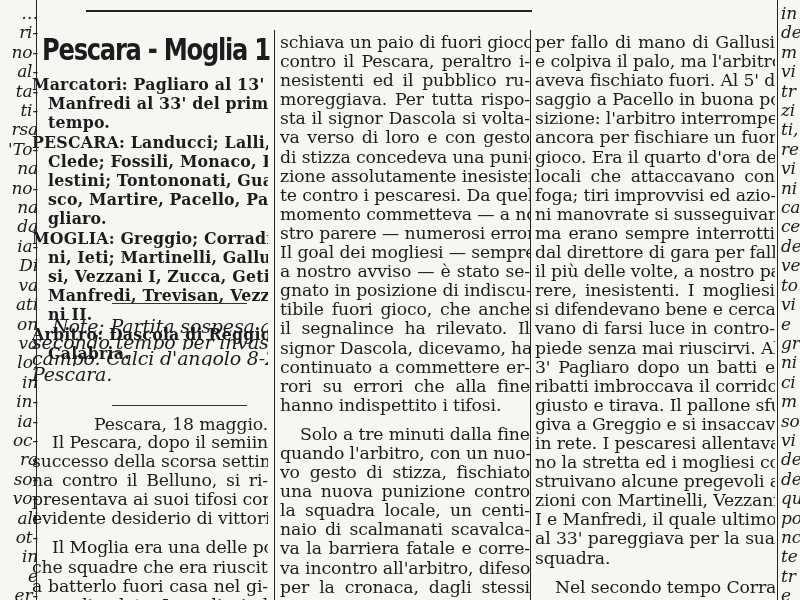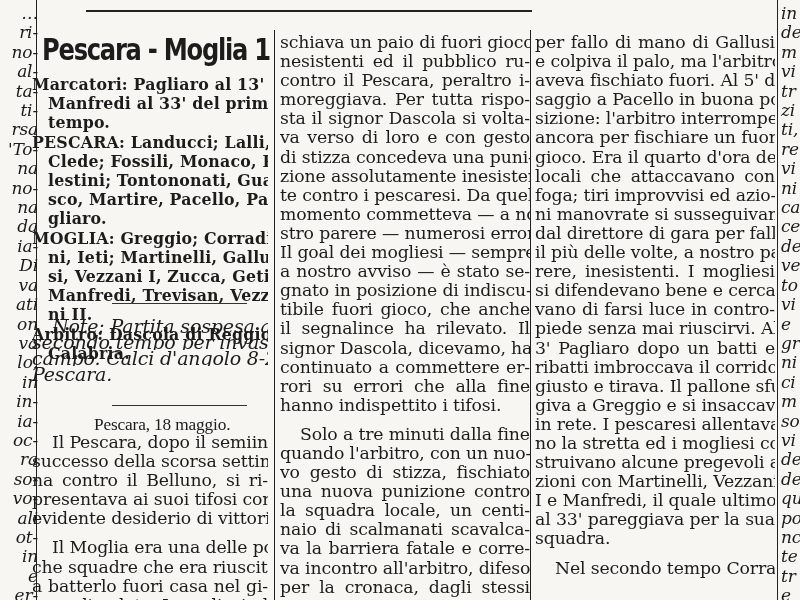--- a/index.html
+++ b/index.html
@@ -103,21 +103,21 @@
       <div class="line indent ">Calabria.</div>
     </div>
   <div class="short-rule" style="top:303px;left:82px;width:135px;"></div>
   <div class="note" id="note">
       <div class="line ital just para-indent">Note: Partita sospesa al 43' del</div>
       <div class="line ital just">secondo tempo per invasione di</div>
       <div class="line ital just">campo. Calci d'angolo 8-2 per il</div>
       <div class="line ital ">Pescara.</div>
     </div>
   <div class="short-rule" style="top:405px;left:82px;width:135px;"></div>
-  <div class="dateline line" style="padding-left:62px;font-family:Liberation Serif, serif;">
+  <div class="dateline line" style="padding-left:62px;">
     <span>Pescara, 18 maggio.</span>
   </div>
   <div class="body-1" id="body-1">
       <div class="line just para-indent">Il Pescara, dopo il semiin-</div>
       <div class="line just">successo della scorsa settima-</div>
       <div class="line just">na contro il Belluno, si ri-</div>
       <div class="line just">presentava ai suoi tifosi con</div>
       <div class="line ">evidente desiderio di vittoria.</div>
       <div class="gap"></div>
       <div class="line just para-indent">Il Moglia era una delle po-</div>
@@ -125,22 +125,22 @@
       <div class="line just">a batterlo fuori casa nel gi-</div>
       <div class="line just">rone d'andata. I mogliesi, dal</div>
     </div>
 </div>
 
 <div class="rule-v" style="left:274px;top:30px;height:570px;"></div>
 <div class="topbar" style="position:absolute;top:10px;left:270px;width:262px;height:2px;background:#222;"></div>
 
 <div class="col" id="col-2" style="height:567px;">
     <div class="line just">schiava un paio di fuori gioco</div>
+    <div class="line just">contro il Pescara, peraltro i-</div>
     <div class="line just">nesistenti ed il pubblico ru-</div>
-    <div class="line just">contro il Pescara, peraltro i-</div>
     <div class="line just">moreggiava. Per tutta rispo-</div>
     <div class="line just">sta il signor Dascola si volta-</div>
     <div class="line just">va verso di loro e con gesto</div>
     <div class="line just">di stizza concedeva una puni-</div>
     <div class="line just">zione assolutamente inesisten-</div>
     <div class="line just">te contro i pescaresi. Da quel</div>
     <div class="line just">momento commetteva — a no-</div>
     <div class="line just">stro parere — numerosi errori.</div>
     <div class="line just">Il goal dei mogliesi — sempre</div>
     <div class="line just">a nostro avviso — è stato se-</div>
@@ -170,20 +170,21 @@
     <div class="line just">per fallo di mano di Gallusi</div>
     <div class="line just">e colpiva il palo, ma l'arbitro</div>
     <div class="line just">aveva fischiato fuori. Al 5' di-</div>
     <div class="line just">saggio a Pacello in buona po-</div>
     <div class="line just">sizione: l'arbitro interrompe</div>
     <div class="line just">ancora per fischiare un fuori</div>
     <div class="line just">gioco. Era il quarto d'ora dei</div>
     <div class="line just">locali che attaccavano con</div>
     <div class="line just">foga; tiri improvvisi ed azio-</div>
     <div class="line just">ni manovrate si susseguivano,</div>
+    <div class="line just">ma erano sempre interrotti</div>
     <div class="line just">dal direttore di gara per falli</div>
     <div class="line just">il più delle volte, a nostro pa-</div>
     <div class="line just">rere, inesistenti. I mogliesi</div>
     <div class="line just">si difendevano bene e cerca-</div>
     <div class="line just">vano di farsi luce in contro-</div>
     <div class="line just">piede senza mai riuscirvi. Al</div>
     <div class="line just">3' Pagliaro dopo un batti e</div>
     <div class="line just">ribatti imbroccava il corridoio</div>
     <div class="line just">giusto e tirava. Il pallone sfug-</div>
     <div class="line just">giva a Greggio e si insaccava</div>

